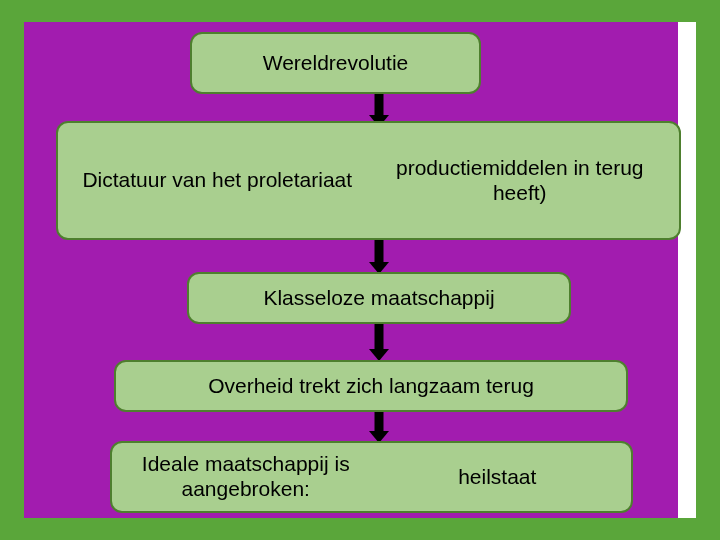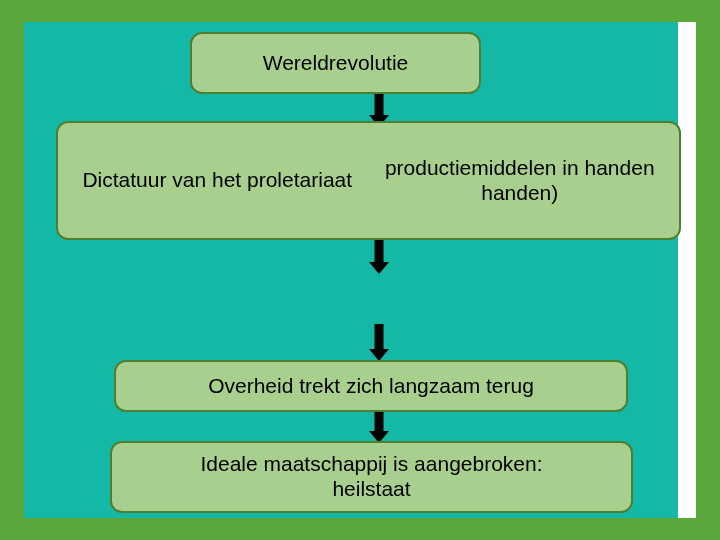--- a/index.html
+++ b/index.html
@@ -11,21 +11,21 @@
     height: 540px;
     background: #ffffff;
     font-family: "Liberation Sans", sans-serif;
     overflow: hidden;
   }
 
   #slide {
     position: relative;
     width: 678px;
     height: 540px;
-    background: #14b8a6;
+    background: #a21caf;
     box-sizing: border-box;
     text-decoration: underline;
   }
 
   
   .frame-bar {
     position: absolute;
     background: #5aa63a;
   }
   .frame-top    { left: 0;   top: 0;    width: 720px; height: 22px; }
@@ -99,42 +99,45 @@
       <span>Wereldrevolutie</span>
     </div>
 
     <div class="arrow" style="left:345px; top:72px; height:33px; width:20px;">
       <div class="shaft" style="height:22px;"></div>
       <div class="head" style="top:21px;"></div>
     </div>
 
     <div class="node" style="left:32px; top:99px; width:625px; height:119px; flex-direction:row;">
       <span>Dictatuur van het proletariaat</span>
-      <span>productiemiddelen in handen handen)</span>
+      <span>productiemiddelen in terug heeft)</span>
     </div>
 
     <div class="arrow" style="left:345px; top:218px; height:34px; width:20px;">
       <div class="shaft" style="height:23px;"></div>
       <div class="head" style="top:22px;"></div>
     </div>
 
+    <div class="node" style="left:163px; top:250px; width:384px; height:52px;">
+      <span>Klasseloze maatschappij</span>
+    </div>
 
     <div class="arrow" style="left:345px; top:302px; height:38px; width:20px;">
       <div class="shaft" style="height:26px;"></div>
       <div class="head" style="top:25px;"></div>
     </div>
 
     <div class="node" style="left:90px; top:338px; width:514px; height:52px;">
       <span>Overheid trekt zich langzaam terug</span>
     </div>
 
     <div class="arrow" style="left:345px; top:390px; height:32px; width:20px;">
       <div class="shaft" style="height:20px;"></div>
       <div class="head" style="top:19px;"></div>
     </div>
 
-    <div class="node" style="left:86px; top:419px; width:523px; height:72px; flex-direction:column;">
+    <div class="node" style="left:86px; top:419px; width:523px; height:72px; flex-direction:row;">
       <span>Ideale maatschappij is aangebroken:</span>
       <span>heilstaat</span>
     </div>
 
   </div>
 </div>
 
 </body></html>

